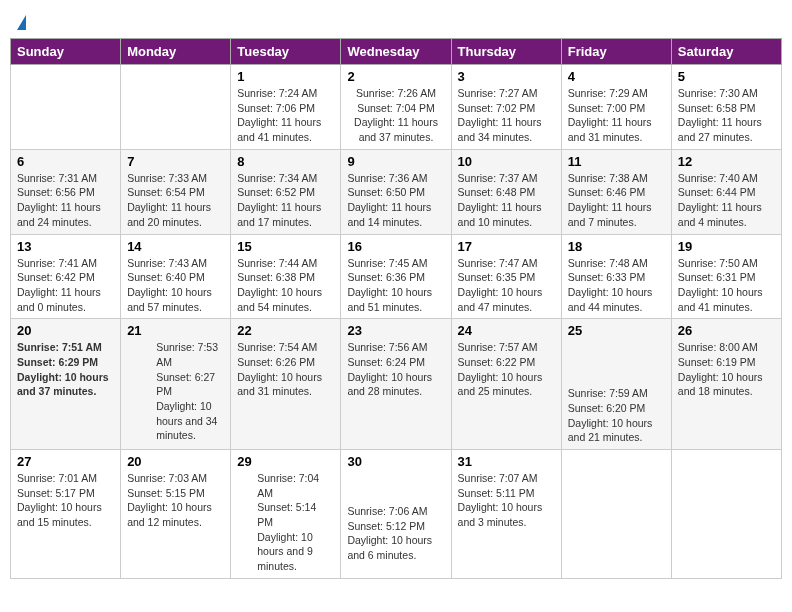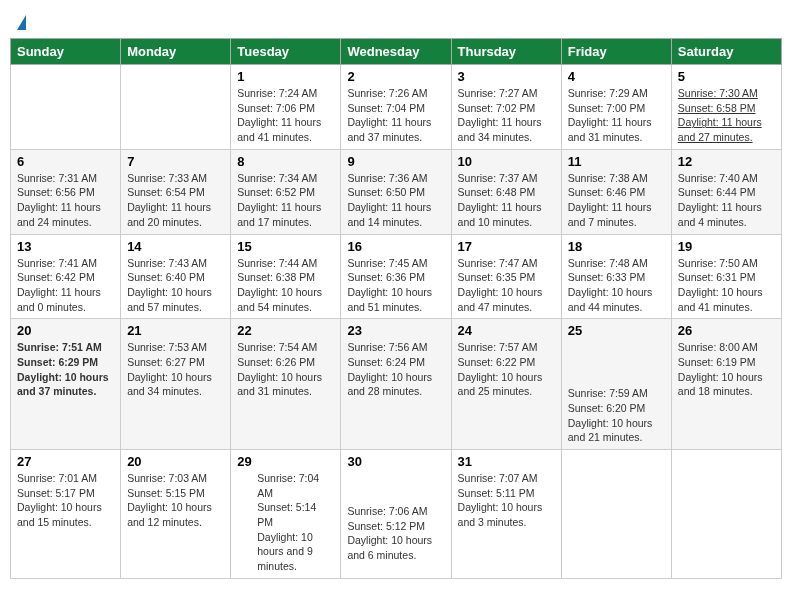--- a/index.html
+++ b/index.html
@@ -52,21 +52,21 @@
     .location-title {
       font-size: 16px;
       color: #333;
     }
     .calendar {
       width: 100%;
       border-collapse: collapse;
       font-size: 11px;
     }
     .calendar th {
-      background-color: #15803d;
+      background-color: #701a75;
       color: #fff;
       text-align: left;
       padding: 5px 6px;
       font-size: 13px;
       font-weight: bold;
       border: 1px solid #aaa;
     }
     .calendar td {
       vertical-align: top;
       padding: 4px 6px;
@@ -129,39 +129,39 @@
         <td class="empty"></td>
         <td class="empty"></td>
         <td>
           <span class="day-num">1</span>
           <div class="day-info" style="white-space: pre-line;">Sunrise: 7:24 AM
 Sunset: 7:06 PM
 Daylight: 11 hours and 41 minutes.</div>
         </td>
         <td>
           <span class="day-num">2</span>
-          <div class="day-info" style="white-space: pre-line;">Sunrise: 7:26 AM
+          <div class="day-info" style="white-space: pre-line; text-align: center;">Sunrise: 7:26 AM
 Sunset: 7:04 PM
 Daylight: 11 hours and 37 minutes.</div>
         </td>
         <td>
           <span class="day-num">3</span>
           <div class="day-info" style="white-space: pre-line;">Sunrise: 7:27 AM
 Sunset: 7:02 PM
 Daylight: 11 hours and 34 minutes.</div>
         </td>
         <td>
           <span class="day-num">4</span>
           <div class="day-info" style="white-space: pre-line;">Sunrise: 7:29 AM
 Sunset: 7:00 PM
 Daylight: 11 hours and 31 minutes.</div>
         </td>
         <td>
           <span class="day-num">5</span>
-          <div class="day-info" style="white-space: pre-line; text-decoration: underline;">Sunrise: 7:30 AM
+          <div class="day-info" style="white-space: pre-line;">Sunrise: 7:30 AM
 Sunset: 6:58 PM
 Daylight: 11 hours and 27 minutes.</div>
         </td>
       </tr>
       <tr>
         <td>
           <span class="day-num">6</span>
           <div class="day-info" style="white-space: pre-line;">Sunrise: 7:31 AM
 Sunset: 6:56 PM
 Daylight: 11 hours and 24 minutes.</div>
@@ -249,21 +249,21 @@
       </tr>
       <tr>
         <td>
           <span class="day-num">20</span>
           <div class="day-info" style="white-space: pre-line; font-weight: bold;">Sunrise: 7:51 AM
 Sunset: 6:29 PM
 Daylight: 10 hours and 37 minutes.</div>
         </td>
         <td>
           <span class="day-num">21</span>
-          <div class="day-info" style="white-space: pre-line;">Sunrise: 7:53 AM
+          <div class="day-info" style="white-space: pre-line; margin-left: 29px;">Sunrise: 7:53 AM
 Sunset: 6:27 PM
 Daylight: 10 hours and 34 minutes.</div>
         </td>
         <td>
           <span class="day-num">22</span>
           <div class="day-info" style="white-space: pre-line;">Sunrise: 7:54 AM
 Sunset: 6:26 PM
 Daylight: 10 hours and 31 minutes.</div>
         </td>
         <td>

